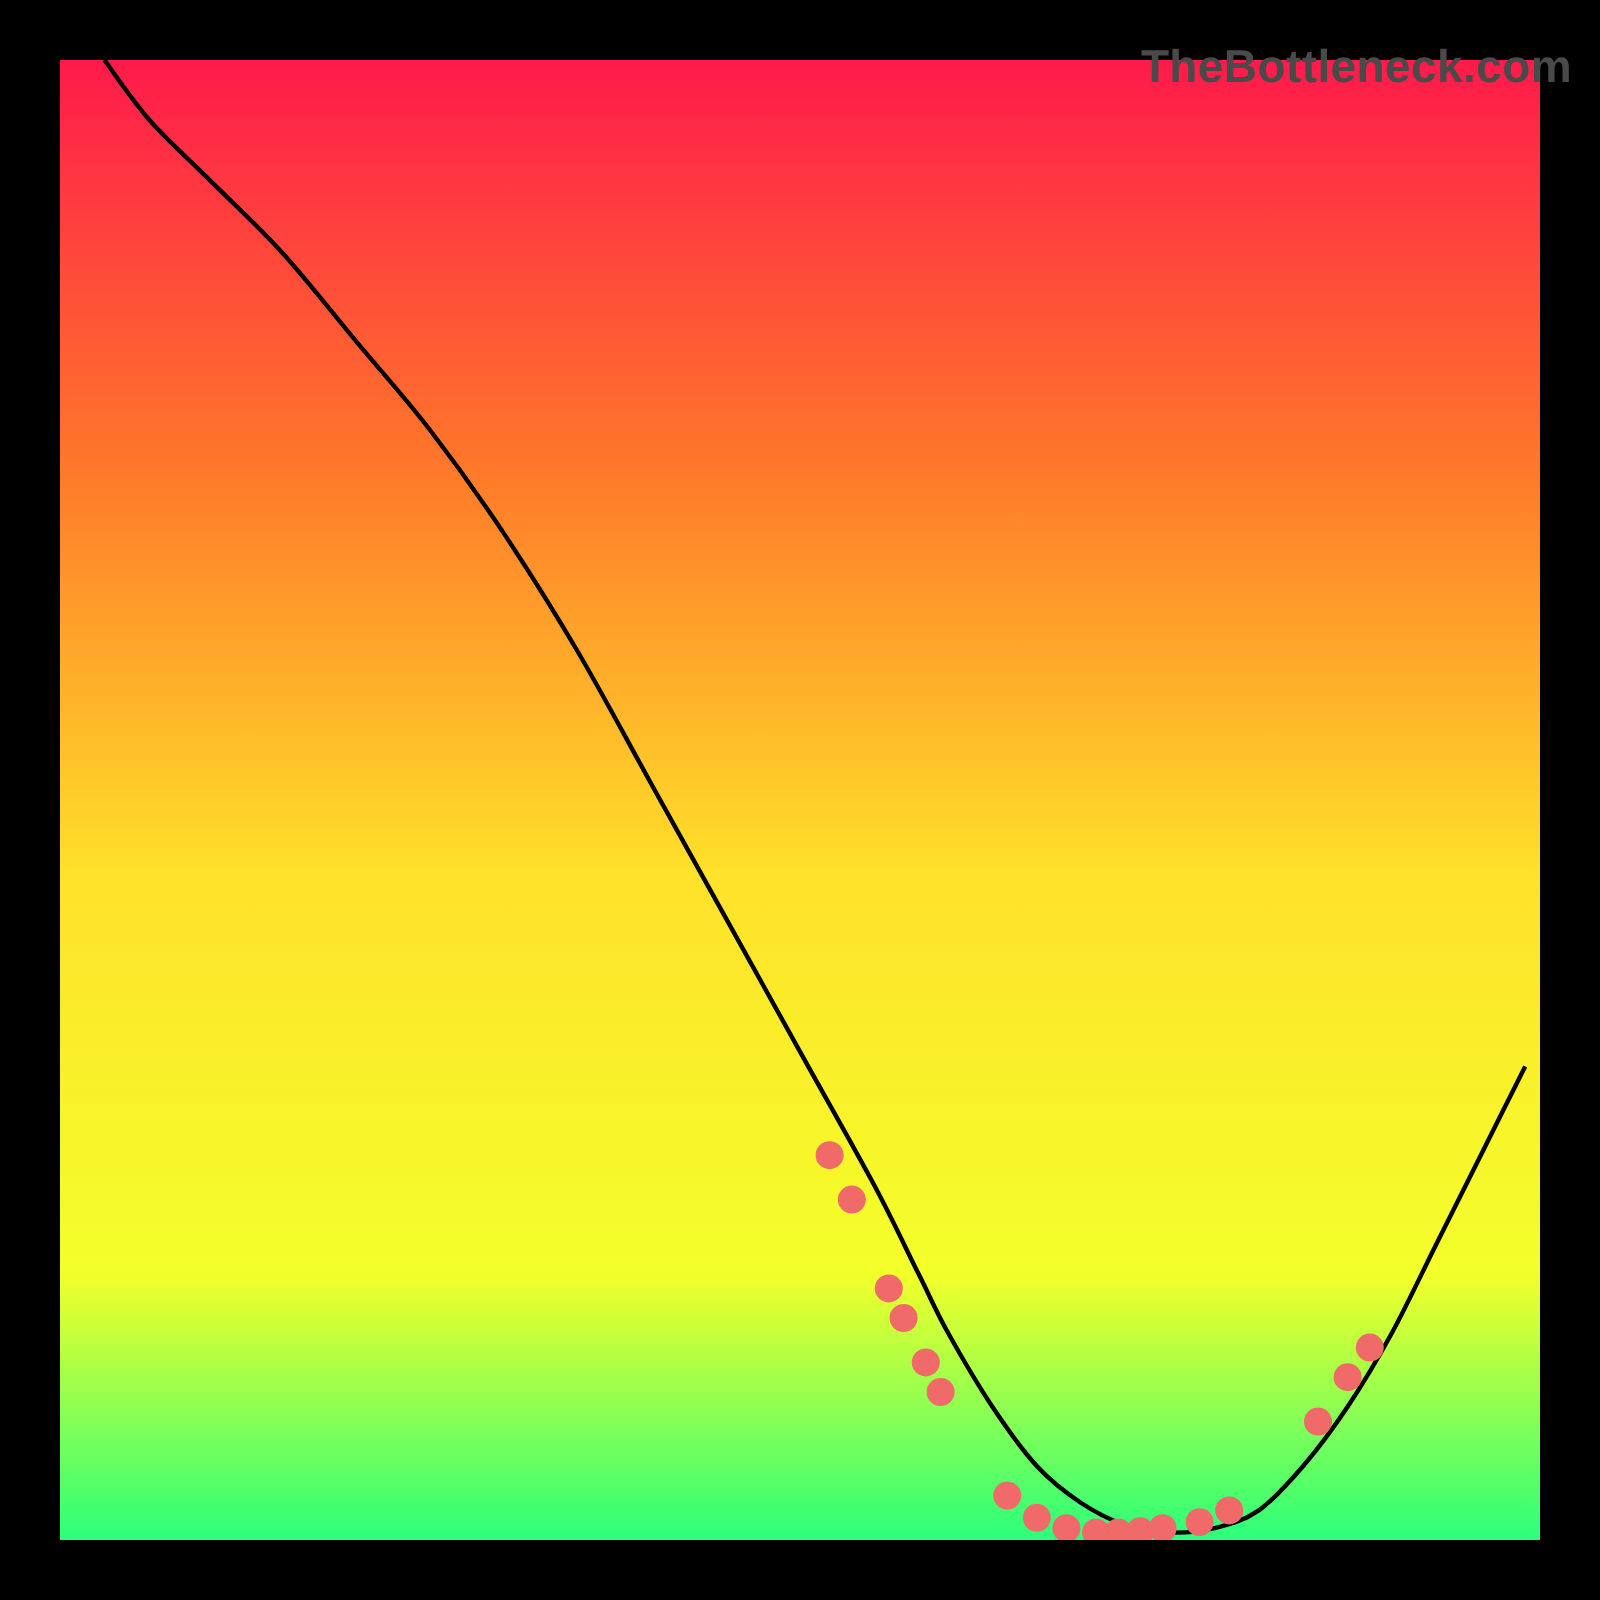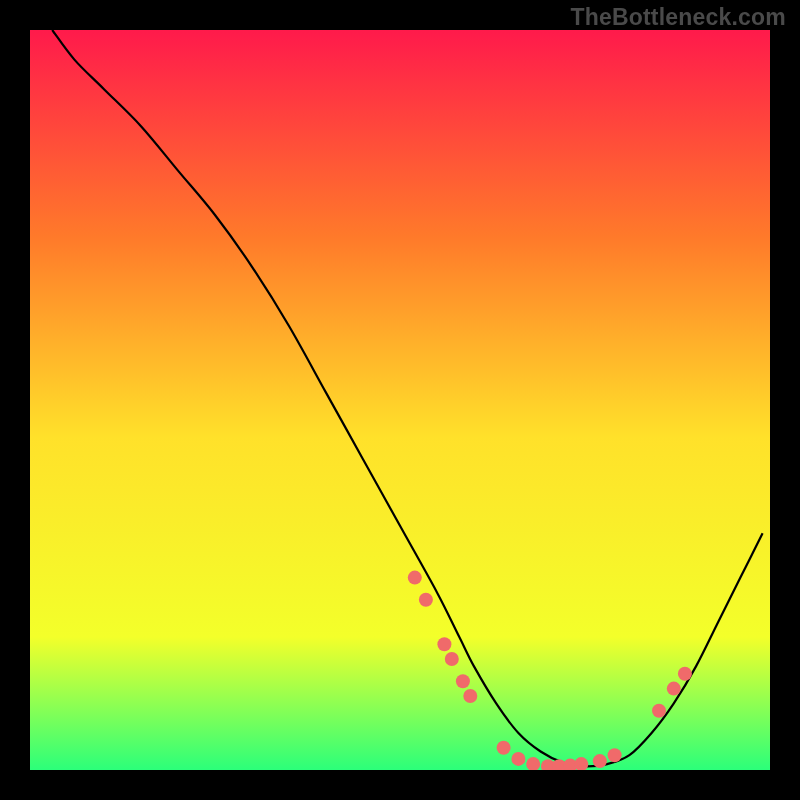--- a/index.html
+++ b/index.html
@@ -12,21 +12,21 @@
     overflow: hidden;
   }
   .frame {
     position: relative;
     width: 800px;
     height: 800px;
     background: #000;
   }
   .watermark {
     position: absolute;
-    top: 4px;
+    top: 20px;
     right: 14px;
     color: #4a4a4a;
     font-size: 23px;
     font-weight: 600;
     letter-spacing: 0.2px;
     z-index: 50;
   }
   .plot {
     position: absolute;
     left: 30px;

